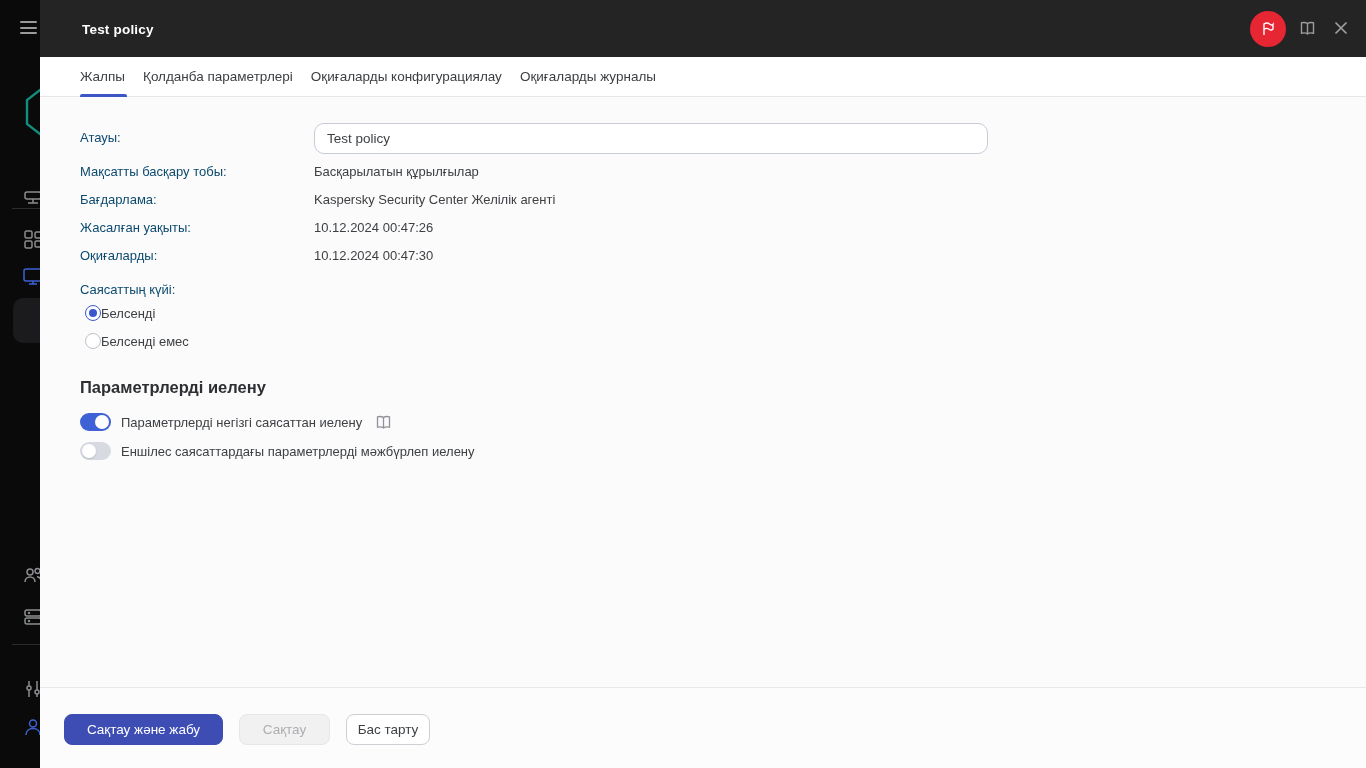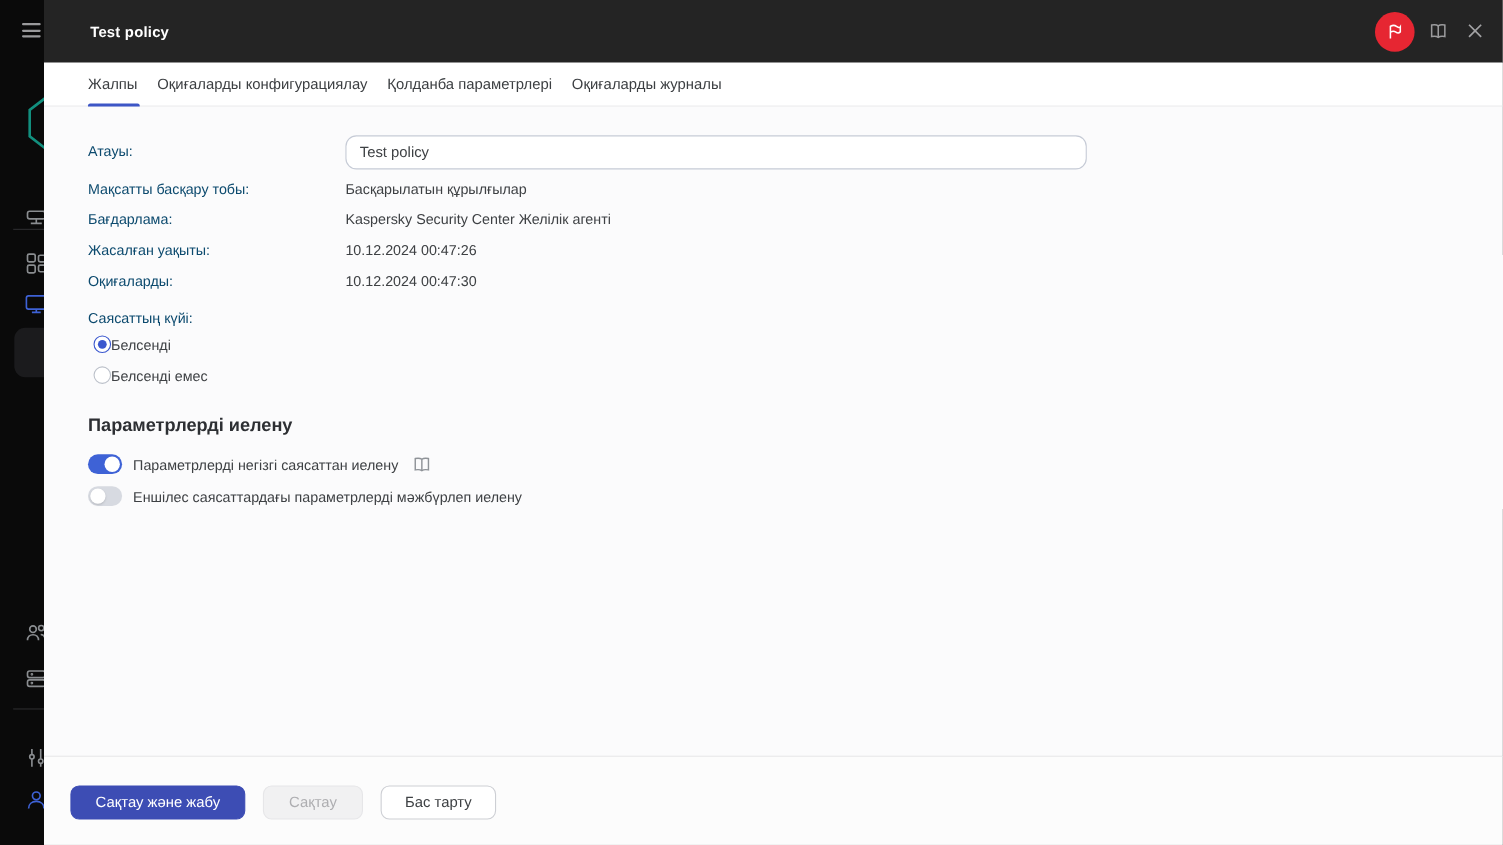--- a/index.html
+++ b/index.html
@@ -75,21 +75,21 @@
   .help-book svg { width:100%; height:100%; }
 
   
   .footer { position:absolute; left:0; bottom:0; width:100%; height:81px; background:#fcfcfc;
     border-top:1px solid #e8e8e9; }
   .btn { position:absolute; top:26px; height:31px; border-radius:8px; font-size:13.5px;
     font-family:"Liberation Sans",sans-serif; cursor:pointer; }
   .btn-primary { left:24px; width:159px; background:#3d4db4; border:1px solid #3d4db4; color:#fff; }
   .btn-disabled { left:199px; width:91px; background:#f1f1f2; border:1px solid #e6e6e8;
     color:#aeaeb1; cursor:default; }
-  .btn-outline { left:306px; width:105px; background:#fff; border:1px solid #cdcfd4; color:#3e4144; }
+  .btn-outline { left:306px; width:84px; background:#fff; border:1px solid #cdcfd4; color:#3e4144; }
 </style>
 </head>
 <body>
 
 <aside class="sidebar">
   <div class="hamburger">
     <span></span>
       <span></span>
       <span></span>
   </div>
@@ -182,22 +182,22 @@
 
     <div class="mh-close">
       <svg viewBox="0 0 16 16" fill="none" stroke="currentColor" stroke-width="1.6">
         <path d="M2.5 2.5l11 11M13.5 2.5l-11 11"></path>
       </svg>
     </div>
   </div>
 
   <nav class="tabbar">
     <div class="tab active">Жалпы</div>
+    <div class="tab">Қолданба параметрлері</div>
     <div class="tab">Оқиғаларды конфигурациялау</div>
-    <div class="tab">Қолданба параметрлері</div>
     <div class="tab">Оқиғаларды журналы</div>
   </nav>
 
   <section class="content">
 
     <div class="lbl" style="top:33px">Атауы:</div>
     <input class="name-input" type="text" value="Test policy" style="">
 
     <div class="lbl" style="top:67px">Мақсатты басқару тобы:</div>
     <div class="val" style="top:67px">Басқарылатын құрылғылар</div>

